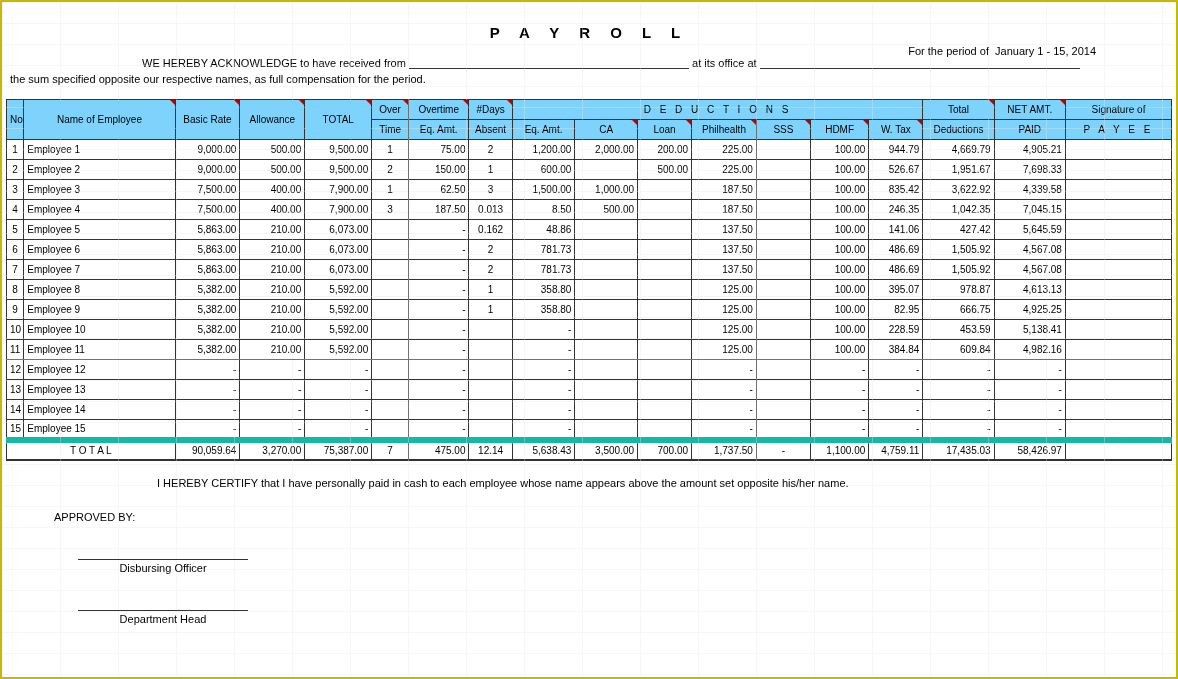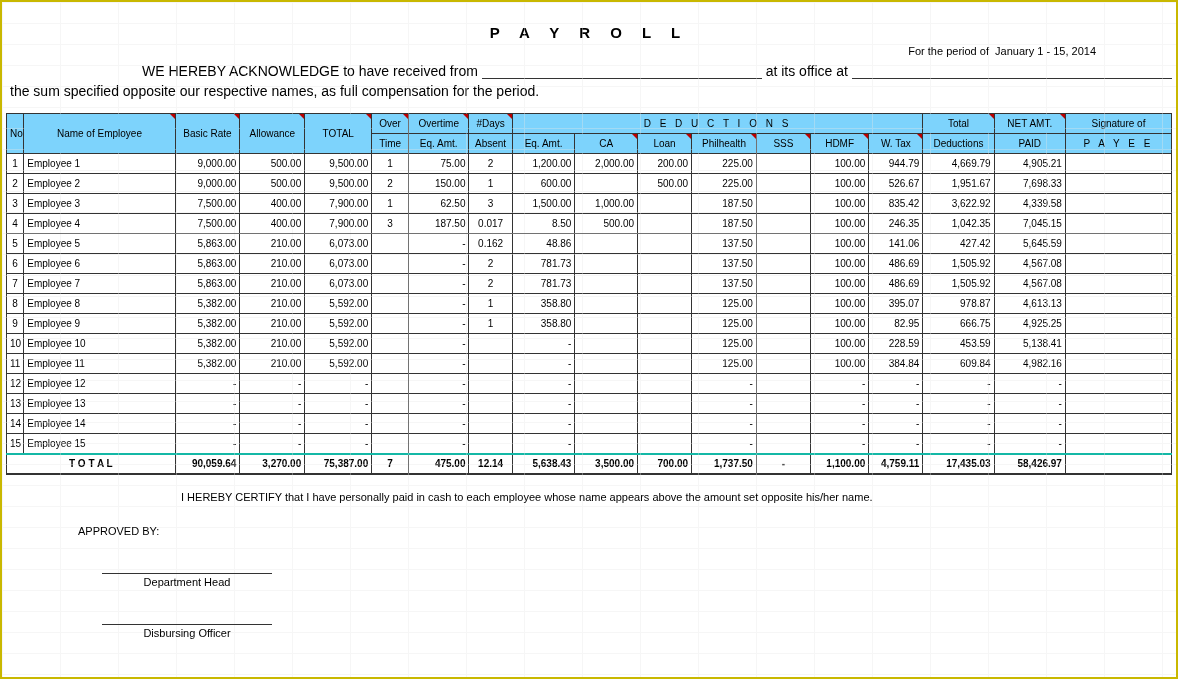--- a/index.html
+++ b/index.html
@@ -31,33 +31,32 @@
     padding-top: 22px;
     padding-bottom: 2px;
   }
   .period {
     text-align: right;
     padding-right: 80px;
     font-size: 11px;
     margin-top: 2px;
   }
   .ack {
-    margin-top: 6px;
     padding-left: 140px;
-    font-size: 14px;
+    font-size: 11px;
   }
   .ack .line {
     display: inline-block;
     border-bottom: 1px solid #333;
     height: 12px;
     vertical-align: bottom;
   }
   .ack2 {
     padding-left: 8px;
-    font-size: 14px;
+    font-size: 11px;
     margin-top: 4px;
   }
   table.payroll {
     border-collapse: collapse;
     width: calc(100% - 8px);
     margin: 14px 4px 0 4px;
     font-size: 10px;
     table-layout: fixed;
   }
   table.payroll th, table.payroll td {
@@ -78,28 +77,28 @@
   .red-tri { position: relative; }
   .red-tri::after {
     content: "";
     position: absolute;
     top: 0; right: 0;
     width: 0; height: 0;
     border-top: 5px solid #b00;
     border-left: 5px solid transparent;
   }
   tr.total td {
-    font-weight: bold;
-    border-top: 2px solid #14b8a6;
+    font-weight: normal;
+    border-top: 6px solid #14b8a6;
     border-bottom: 2px solid #333;
   }
   .footer-area {
     position: relative;
     margin-top: 16px;
-    padding: 0 24px;
+    padding: 0 0;
     font-size: 11px;
   }
   .cert {
     padding-left: 155px;
     margin-bottom: 22px;
   }
   .approved-row {
     display: flex;
     margin-top: 8px;
   }
@@ -246,21 +245,21 @@
         <td class=""></td>
       </tr>
       <tr>
         <td class="ctr">4</td>
         <td class="lft">Employee 4</td>
         <td class="num">7,500.00</td>
         <td class="num">400.00</td>
         <td class="num">7,900.00</td>
         <td class="ctr">3</td>
         <td class="num">187.50</td>
-        <td class="ctr">0.017</td>
+        <td class="ctr">0.013</td>
         <td class="num">8.50</td>
         <td class="num">500.00</td>
         <td class="num"></td>
         <td class="num">187.50</td>
         <td class="num"></td>
         <td class="num">100.00</td>
         <td class="num">246.35</td>
         <td class="num">1,042.35</td>
         <td class="num">7,045.15</td>
         <td class=""></td>
@@ -507,17 +506,17 @@
       <td></td>
     </tr>
   </tbody>
 </table>
 
 <div class="footer-area">
   <div class="cert">I HEREBY CERTIFY  that I have personally paid in cash to each employee whose name appears above the amount set opposite his/her name.</div>
   <div class="approved-row">
     <div class="left">
       <div>APPROVED BY:</div>
+      <div class="sig-block"><div class="sig-line">Disbursing Officer</div></div>
       <div class="sig-block"><div class="sig-line">Department Head</div></div>
-      <div class="sig-block"><div class="sig-line">Disbursing Officer</div></div>
     </div>
   </div>
 </div>
 
 </body></html>

